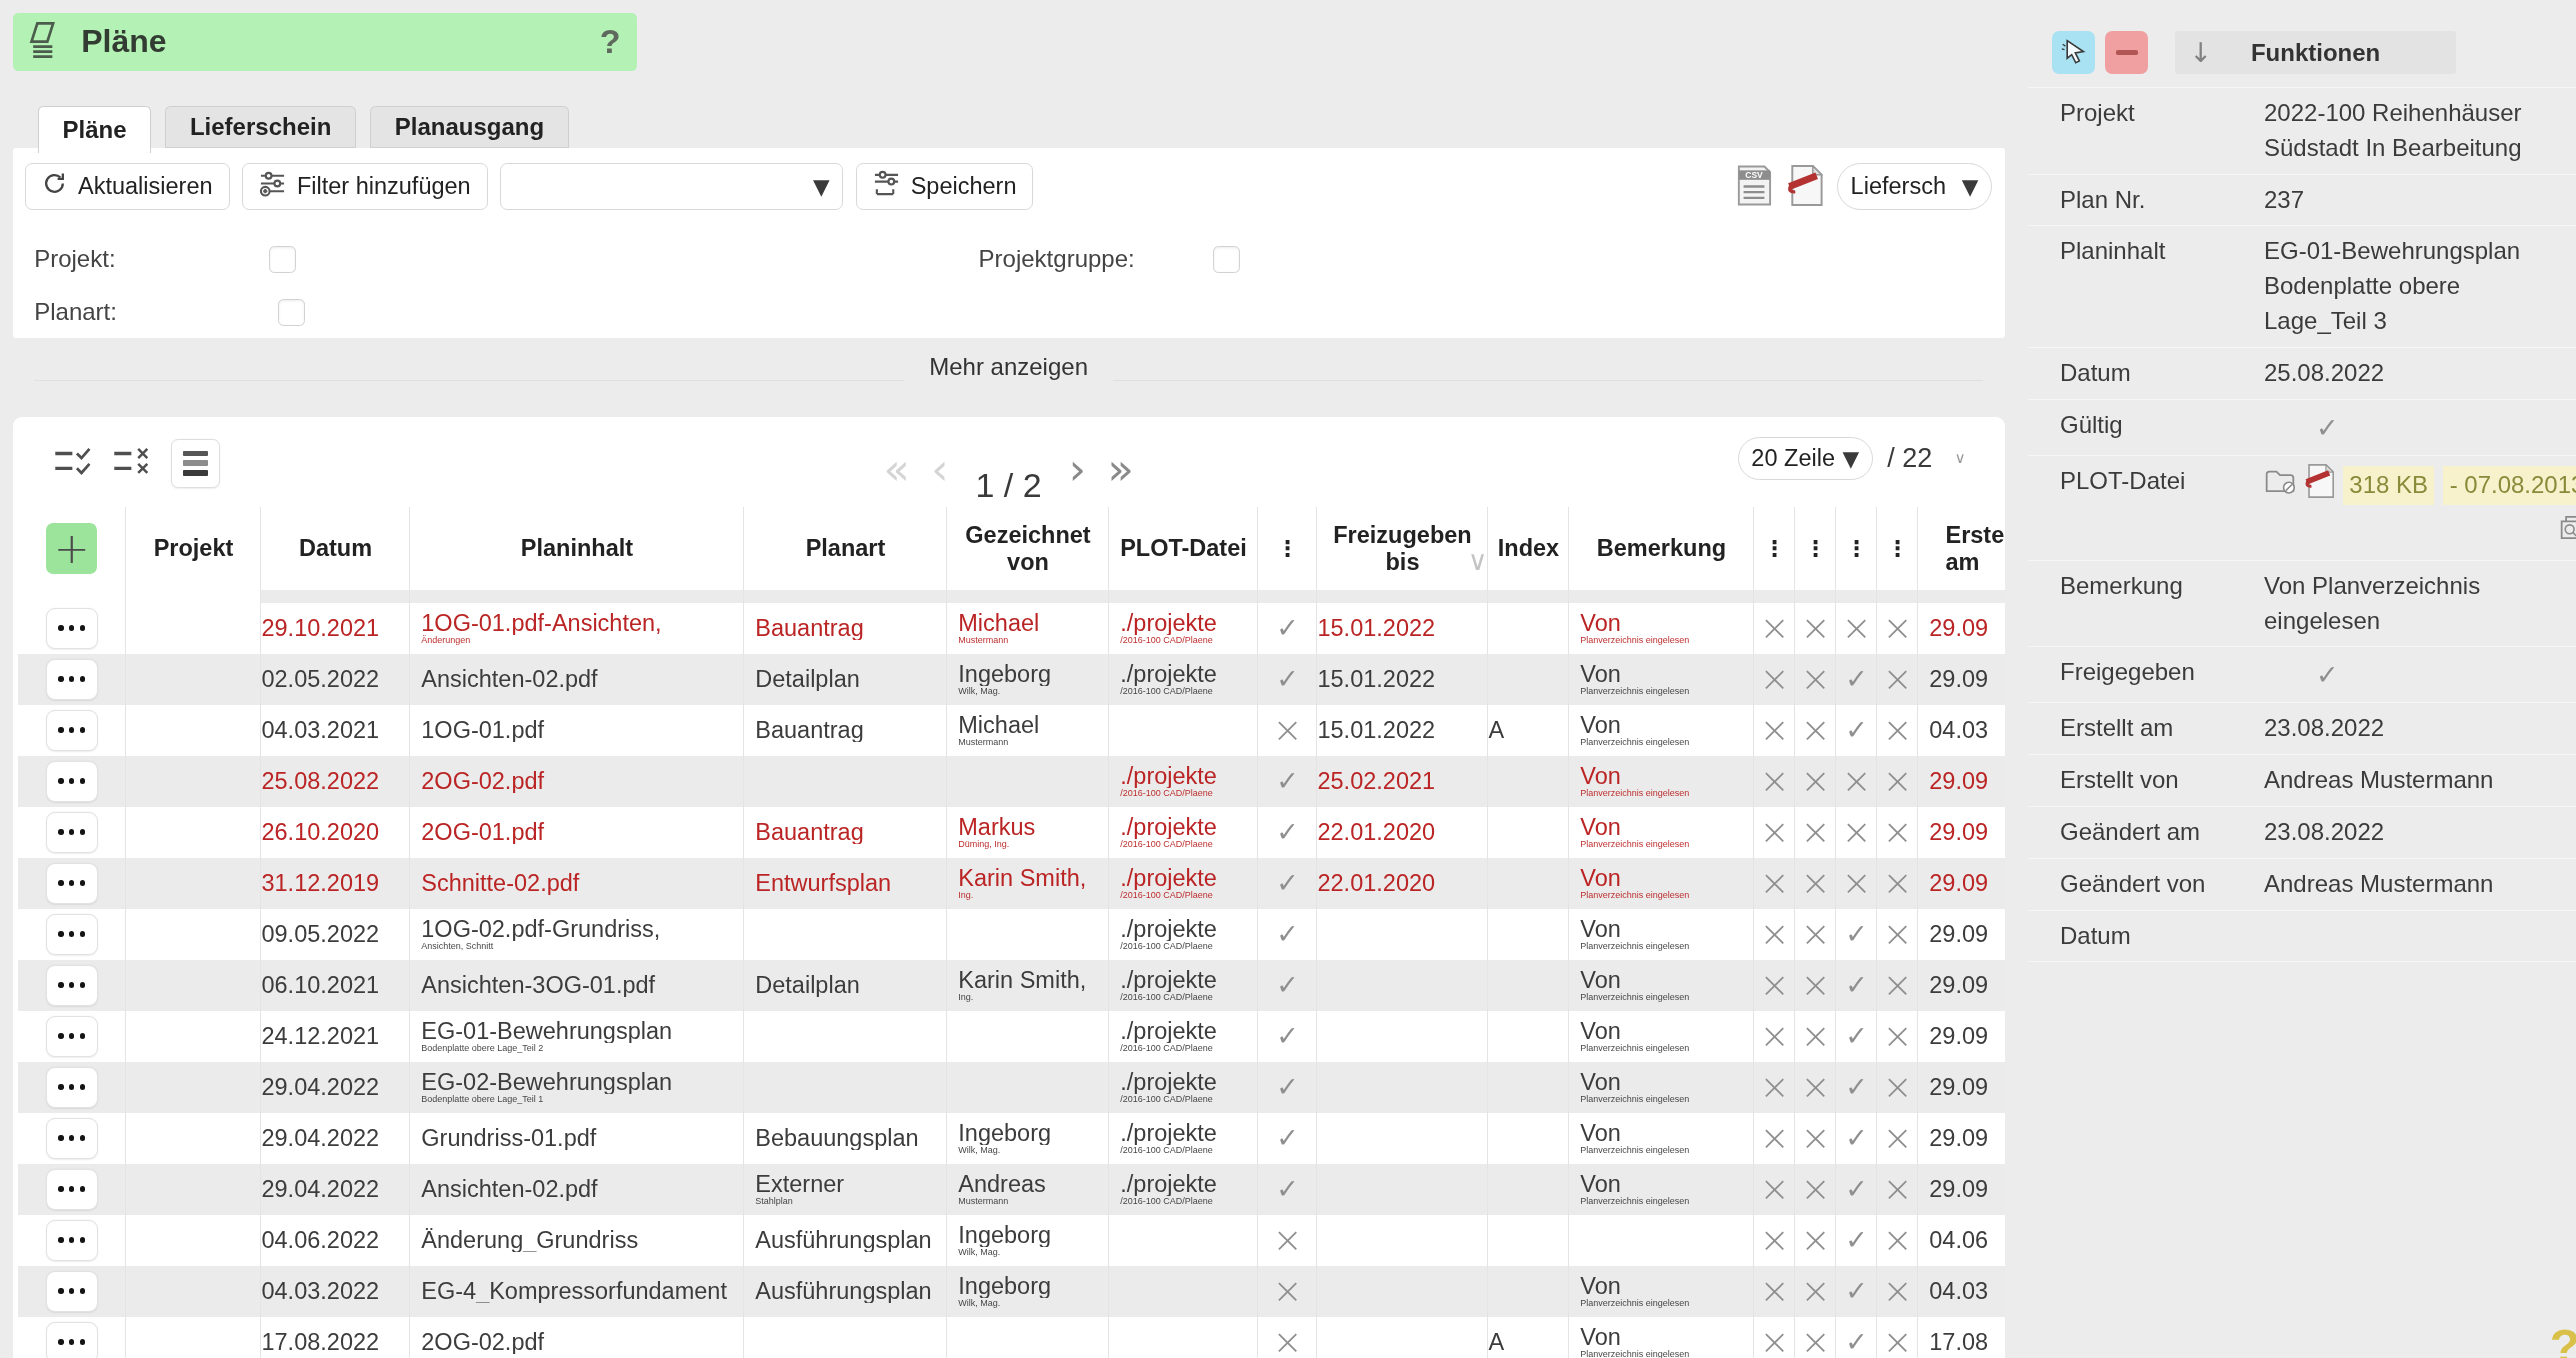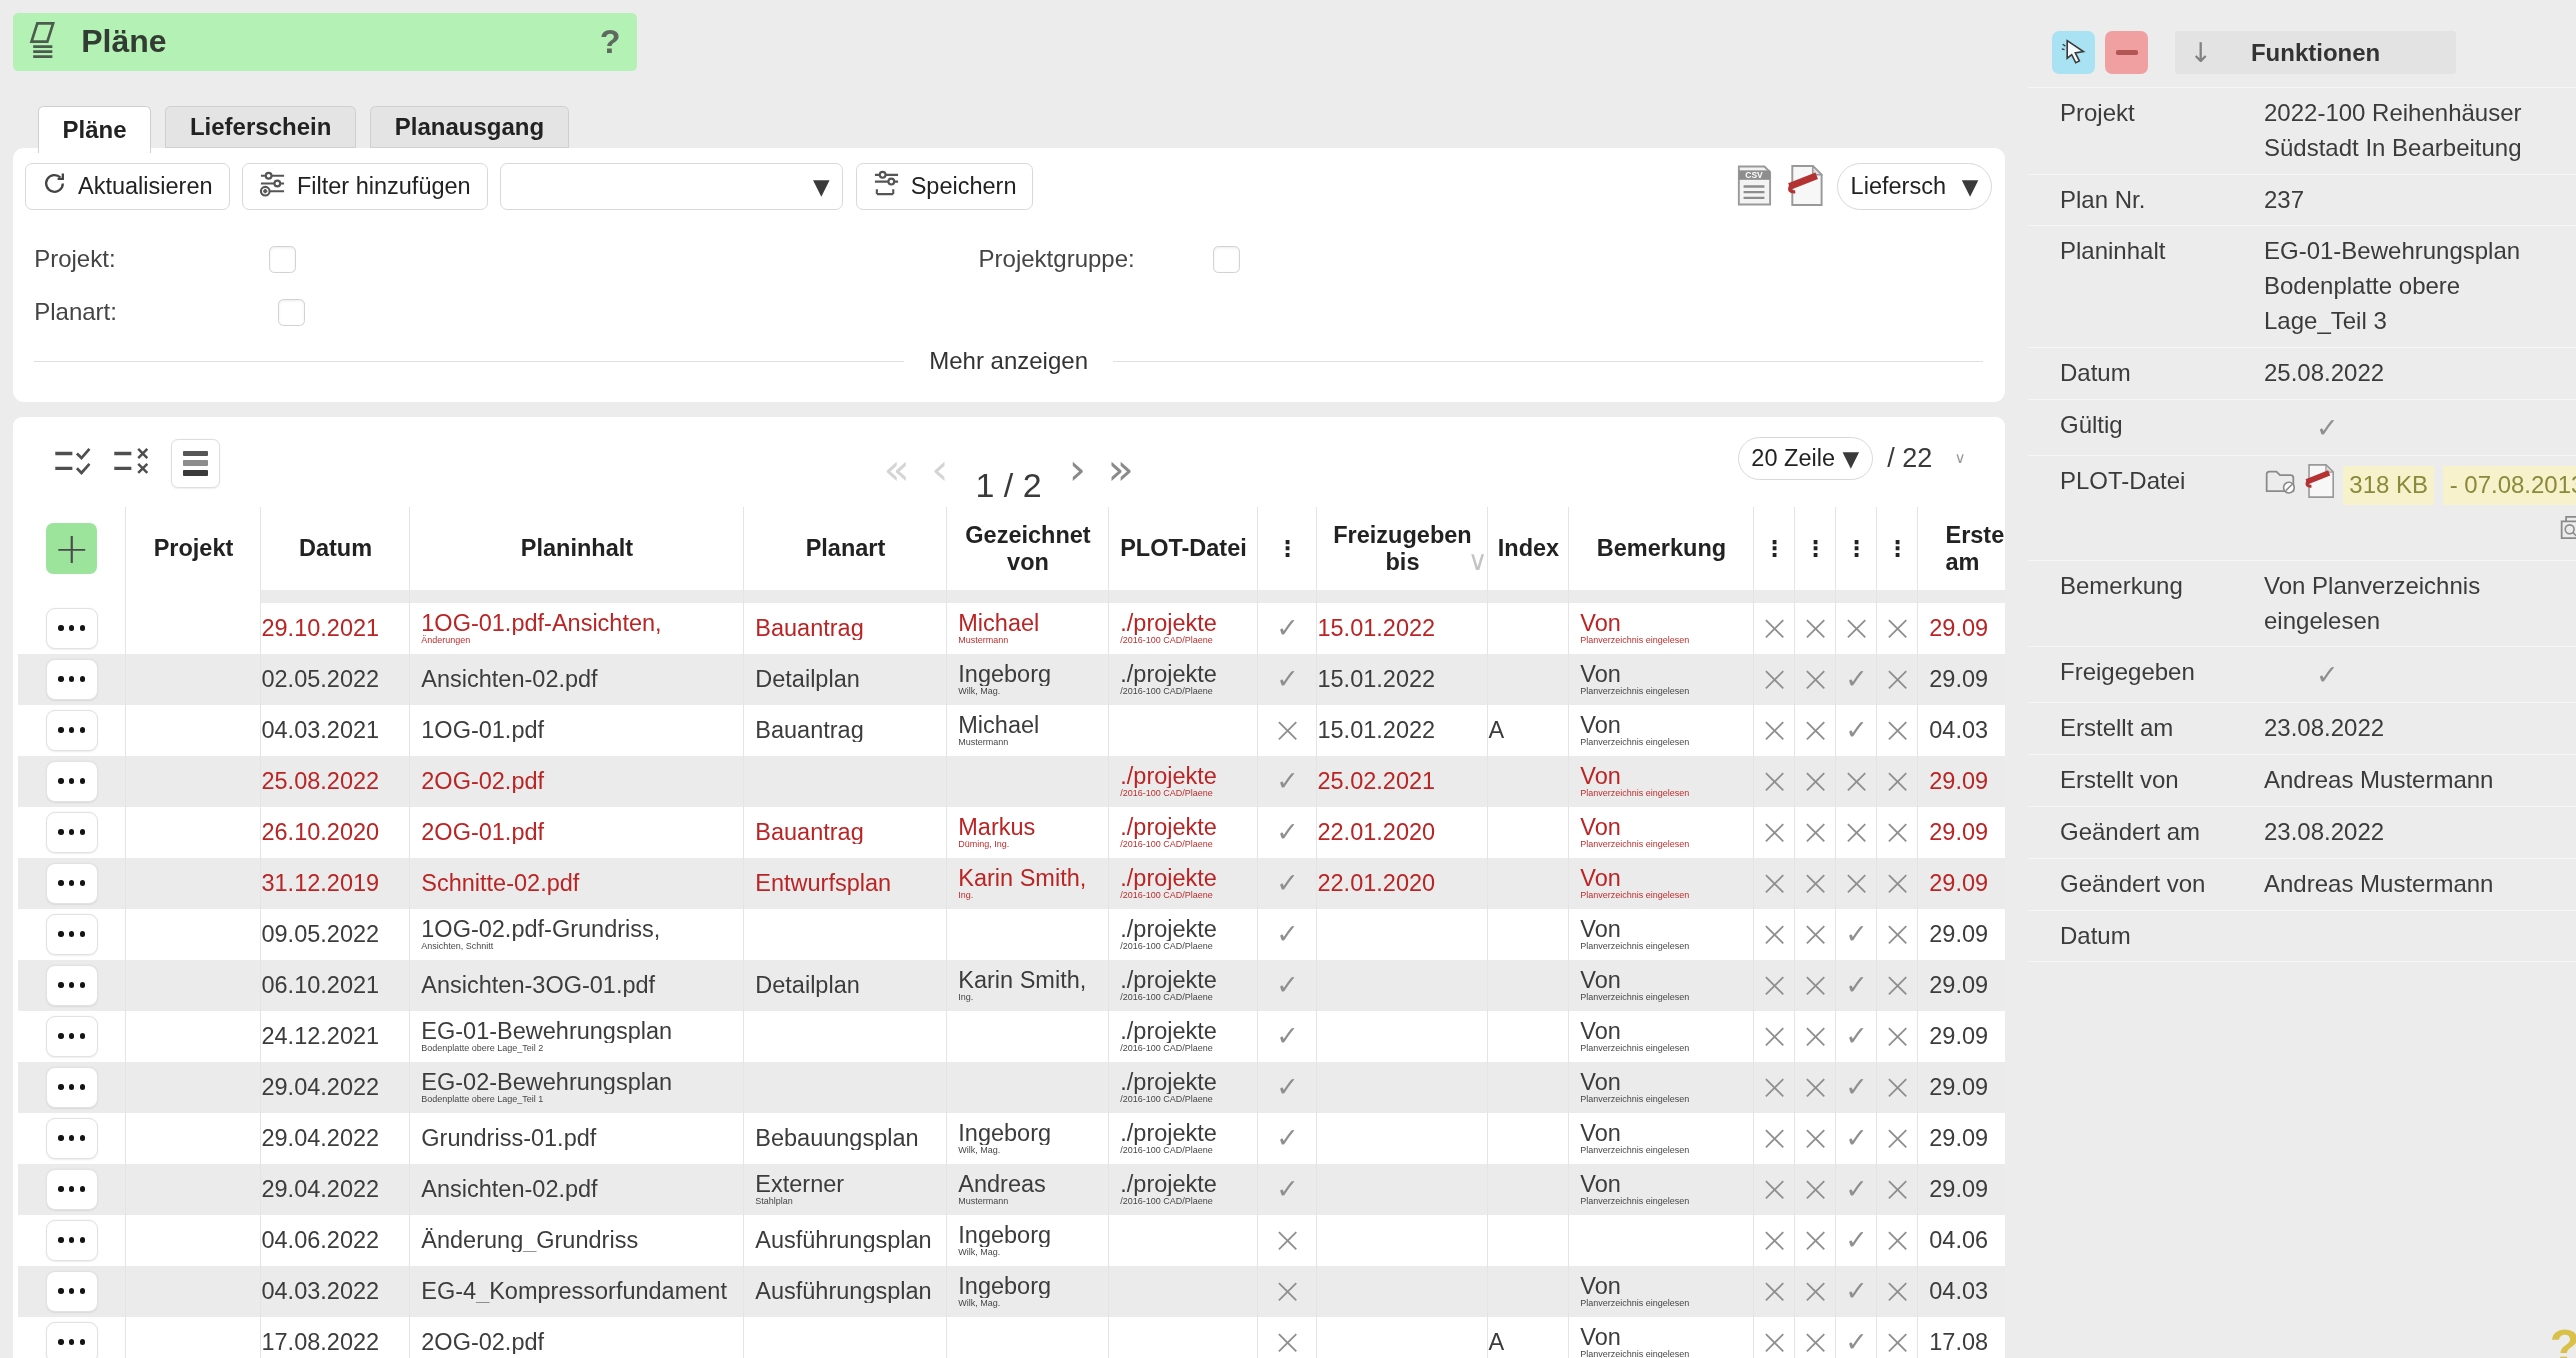--- a/index.html
+++ b/index.html
@@ -24,22 +24,22 @@
   .tabs{ position:absolute; left:38px; top:106px; display:flex; gap:14.4px; z-index:3; }
   .tab{
     height:42px; padding:0 23.5px; display:flex; align-items:center;
     background:#e4e4e4; border:0.9px solid #cfcfcf; border-radius:5.4px 5.4px 0 0;
     font-size:24px; font-weight:600; color:#222;
   }
   .tab.active{ background:#fff; height:47px; border-bottom:none; }
 
   
   .filter-card{
-    position:absolute; left:12.6px; top:148px; width:1992px; height:254px;
-    background:#fff; border-radius:11px;padding-left:26px;
+    position:absolute; left:12.6px; top:148px; width:1992px; height:190px;
+    background:#fff; border-radius:3px;padding-left:26px;
   }
   .ftoolbar{ position:absolute; left:12.6px; right:12.6px; top:14.4px; height:49px; display:flex; align-items:center; gap:12.6px; }
   .tbtn{
     display:flex; align-items:center; gap:10.8px; padding:0 16px; height:47px;
     background:#fff; border:0.9px solid #d8d8d8; border-radius:7.2px;
     font-size:23.5px; color:#222; white-space:nowrap;
   }
   .tselect{
     display:flex; align-items:center; height:47px; border:0.9px solid #d8d8d8;
     border-radius:7.2px; background:#fff; padding:0 12.6px; font-size:23.5px; color:#222;
@@ -47,21 +47,21 @@
   .tselect .caret{ margin-left:auto; color:#3a3a3a; font-size:21.6px; }
   .filter-select{ width:343px; }
   .export-group{ margin-left:auto; display:flex; align-items:center; gap:14.4px; }
   .pill-select{ border-radius:23.5px; width:155px; }
   .pill-select .val{ overflow:hidden; white-space:nowrap; width:96px; }
   .filters-row{ position:absolute; font-size:24px; color:#444; display:flex; align-items:center; }
   .checkbox{
     display:inline-block; width:27px; height:27px; background:#fff;
     border:1.8px solid #d2d2d2; border-radius:5.4px; box-shadow:inset 0 0.9px 2.7px rgba(0,0,0,.08);
   }
-  .mehr-row{ position:absolute; left:21.6px; right:21.6px; top:193px; height:40px; display:flex; align-items:center; }
+  .mehr-row{ position:absolute; left:21.6px; right:21.6px; top:193px; height:40px; display:flex; align-items:flex-end; }
   .mehr-row .line{ flex:1; height:0; border-top:1.8px solid #e0e0e0; }
   .mehr-row .mehr-label{ padding:0 25px; font-size:24px; color:#333; }
 
   
   .table-card{
     position:absolute; left:12.6px; top:417px; width:1992px; height:956px;
     background:#fff; border-radius:9px 9px 0 0; overflow:hidden;
   }
   .list-controls{ position:relative; height:90px; }
   .view-icons{ position:absolute; left:40px; top:21.6px; display:flex; align-items:center; gap:18px; }

